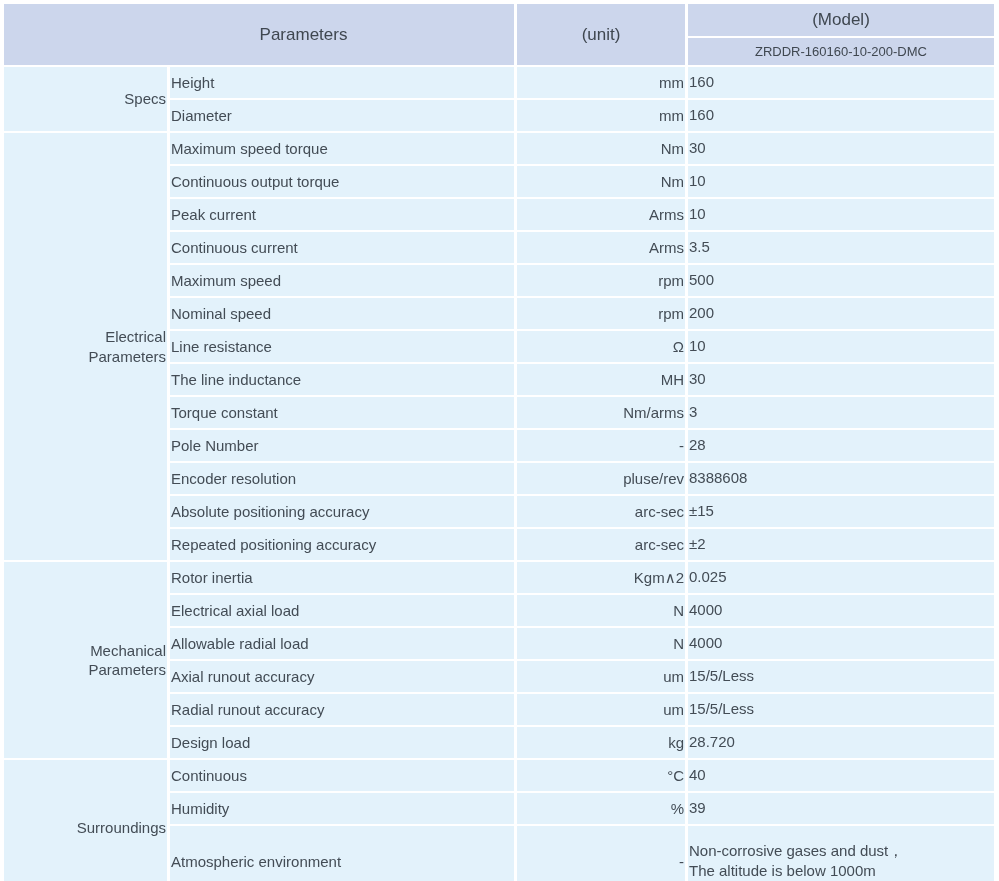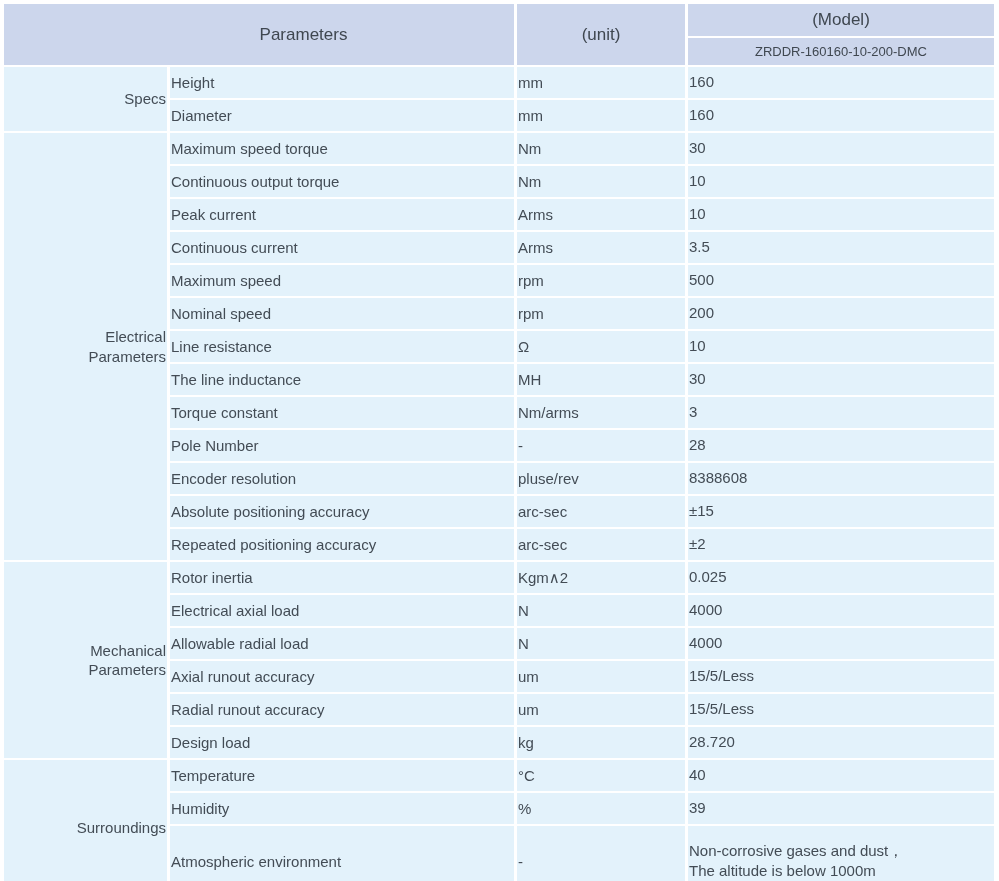--- a/index.html
+++ b/index.html
@@ -45,21 +45,21 @@
     overflow: hidden;
   }
   td.group {
     text-align: right;
     white-space: pre-line;
     line-height: 1.3;
   }
   td.param {
     text-align: left;
   }
-  td.unit { text-align: left; }
+  td.unit { text-align: right; }
   td.value {
     text-align: left;
     white-space: pre-line;
     line-height: 1.35;
   }
   tr.tall-row td.param, tr.tall-row td.unit, tr.tall-row td.value { height: 68px; }
 </style>
 </head>
 <body>
 
@@ -187,21 +187,21 @@
           <td class="unit">um</td>
           <td class="value">15/5/Less</td>
         </tr>
         <tr>
           <td class="param">Design load</td>
           <td class="unit">kg</td>
           <td class="value">28.720</td>
         </tr>
         <tr>
           <td class="group" rowspan="3">Surroundings</td>
-          <td class="param">Temperature</td>
+          <td class="param">Continuous</td>
           <td class="unit">°C</td>
           <td class="value">40</td>
         </tr>
         <tr>
           <td class="param">Humidity</td>
           <td class="unit">%</td>
           <td class="value">39</td>
         </tr>
         <tr class="tall-row">
           <td class="param">Atmospheric environment</td>

